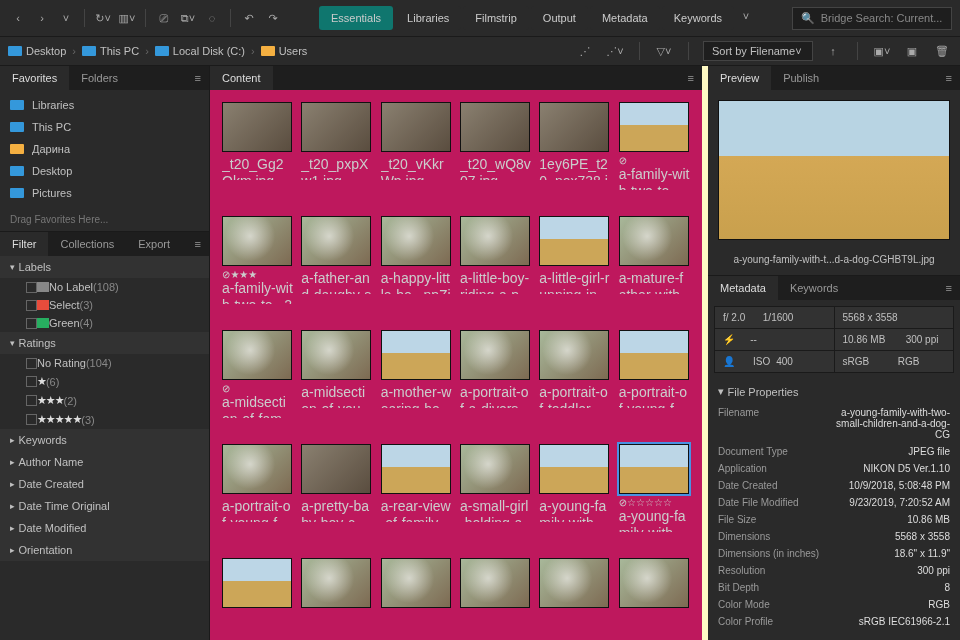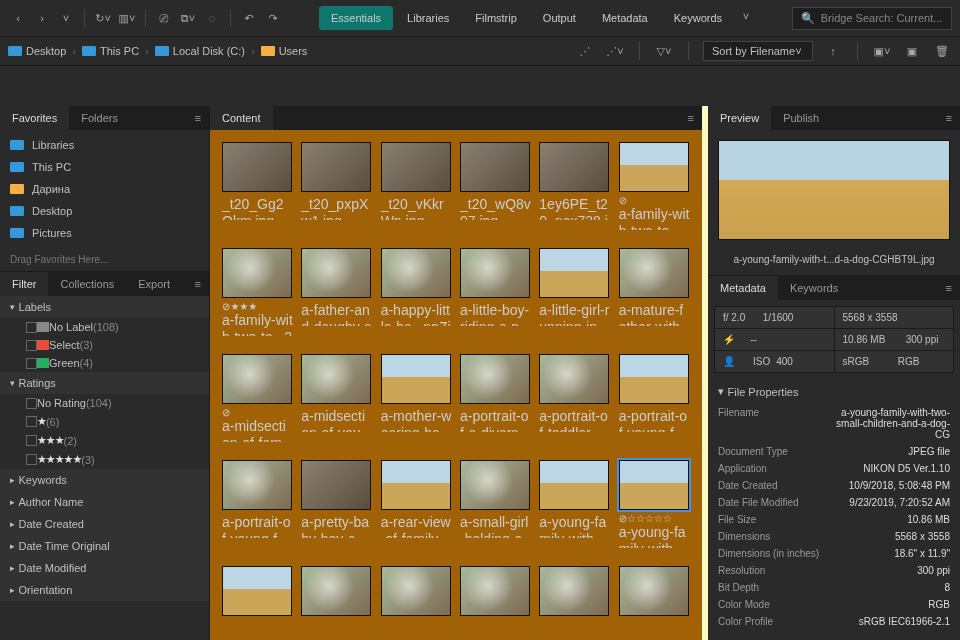--- a/index.html
+++ b/index.html
@@ -11,39 +11,39 @@
 .ws-tab { padding: 6px 12px; background: #2a2a2a; color: #ccc; border-radius: 3px; cursor: pointer; }
 .ws-tab.active { background: #0f766e; }
 .search-box { background: #1e1e1e; border: 1px solid #444; padding: 4px 8px; width: 160px; color: #888; display: flex; align-items: center; gap: 6px;}
 .pathbar { height: 30px; background: #2a2a2a; display: flex; align-items: center; padding: 0 8px; gap: 6px; border-top: 1px solid #1a1a1a; border-bottom: 1px solid #1a1a1a;}
 .path-seg { display: flex; align-items: center; gap: 4px; cursor: pointer; }
 .path-sep { color: #666; }
 .fld-icon { width: 14px; height: 10px; background: #f5b041; border-radius: 1px; display:inline-block;}
 .fld-icon.blue { background: #3498db; }
 .pathbar-right { margin-left: auto; display: flex; gap: 10px; align-items: center;}
 .sort-dd { background: #1e1e1e; border: 1px solid #444; padding: 3px 8px; width: 110px; display:flex; justify-content:flex-start; align-items:center;}
-.main { flex: 1; display: flex; overflow: hidden; margin-top: 40px; }
+.main { flex: 1; display: flex; overflow: hidden; }
 .left-panel { width: 210px; background: #2a2a2a; display: flex; flex-direction: column; border-right: 1px solid #1a1a1a;}
 .panel-tabs { display: flex; background: #1e1e1e; }
 .panel-tab { padding: 6px 12px; cursor: pointer; color: #999;}
 .panel-tab.active { background: #2a2a2a; color: #ddd; }
 .panel-menu { margin-left: auto; padding: 6px 8px; color: #999; cursor: pointer;}
 .fav-list { padding: 4px 0; }
 .fav-item { padding: 5px 10px; display: flex; align-items: center; gap: 8px; cursor: pointer;}
 .doc-icon { width:12px; height:14px; background:#ddd; border-radius:1px;}
 .fav-hint { padding: 6px 10px; color: #777; font-size: 10px;}
 .filter-section { border-top: 1px solid #1a1a1a; flex: 1; overflow: hidden;}
 .filter-header { padding: 5px 10px; display: flex; align-items: center; gap: 4px; cursor: pointer; background: #323232;}
 .filter-header .caret { font-size: 9px;}
 .filter-row { padding: 3px 10px 3px 26px; display: flex; align-items: center; cursor: pointer;}
 .chk { width: 11px; height: 11px; border: 1px solid #666; display: inline-block;}
 .lbl-swatch { width: 12px; height: 10px;}
 .stars { color: #ddd; letter-spacing: -1px;}
 .count { color: #888;}
-.center-panel { flex: 1; background: #a16207; display: flex; flex-direction: column; overflow: hidden; min-width: 480px;}
+.center-panel { flex: 1; background: #be185d; display: flex; flex-direction: column; overflow: hidden; min-width: 480px;}
 .center-header { background: #1e1e1e; display: flex; align-items: center; padding: 0;}
 .grid { flex: 1; overflow-y: auto; padding: 12px; display: grid; grid-template-columns: repeat(6, 1fr); gap: 10px 8px;}
 .thumb { display: flex; flex-direction: column; }
 .thumb-img { width: 70px; height: 50px; background: #888; border: 1px solid #111; margin-bottom: 4px; position: relative;}
 .thumb-img.selected { outline: 2px solid #4a90e2;}
 .rating-badge { font-size:10px; color:#ccc; line-height: 1;}
 .red-label { position:absolute; bottom:-1px; left:-1px; right:-1px; height:12px; background:#f34d4d; border:1px solid #111; border-top:none;}
 .thumb-name { font-size: 14px; color: #ccc; word-break: break-all; line-height: 1.2; max-height: 24px; overflow: hidden;}
 .right-panel { width: 258px; background: #2a2a2a; border-left: 6px solid #fef9c3; display: flex; flex-direction: column;}
 .preview-img { margin: 10px; height: 180px; background: linear-gradient(180deg,#b8d4e3 40%,#d4a855 40%,#c9a04d 100%); position: relative; border:1px solid #111;}

